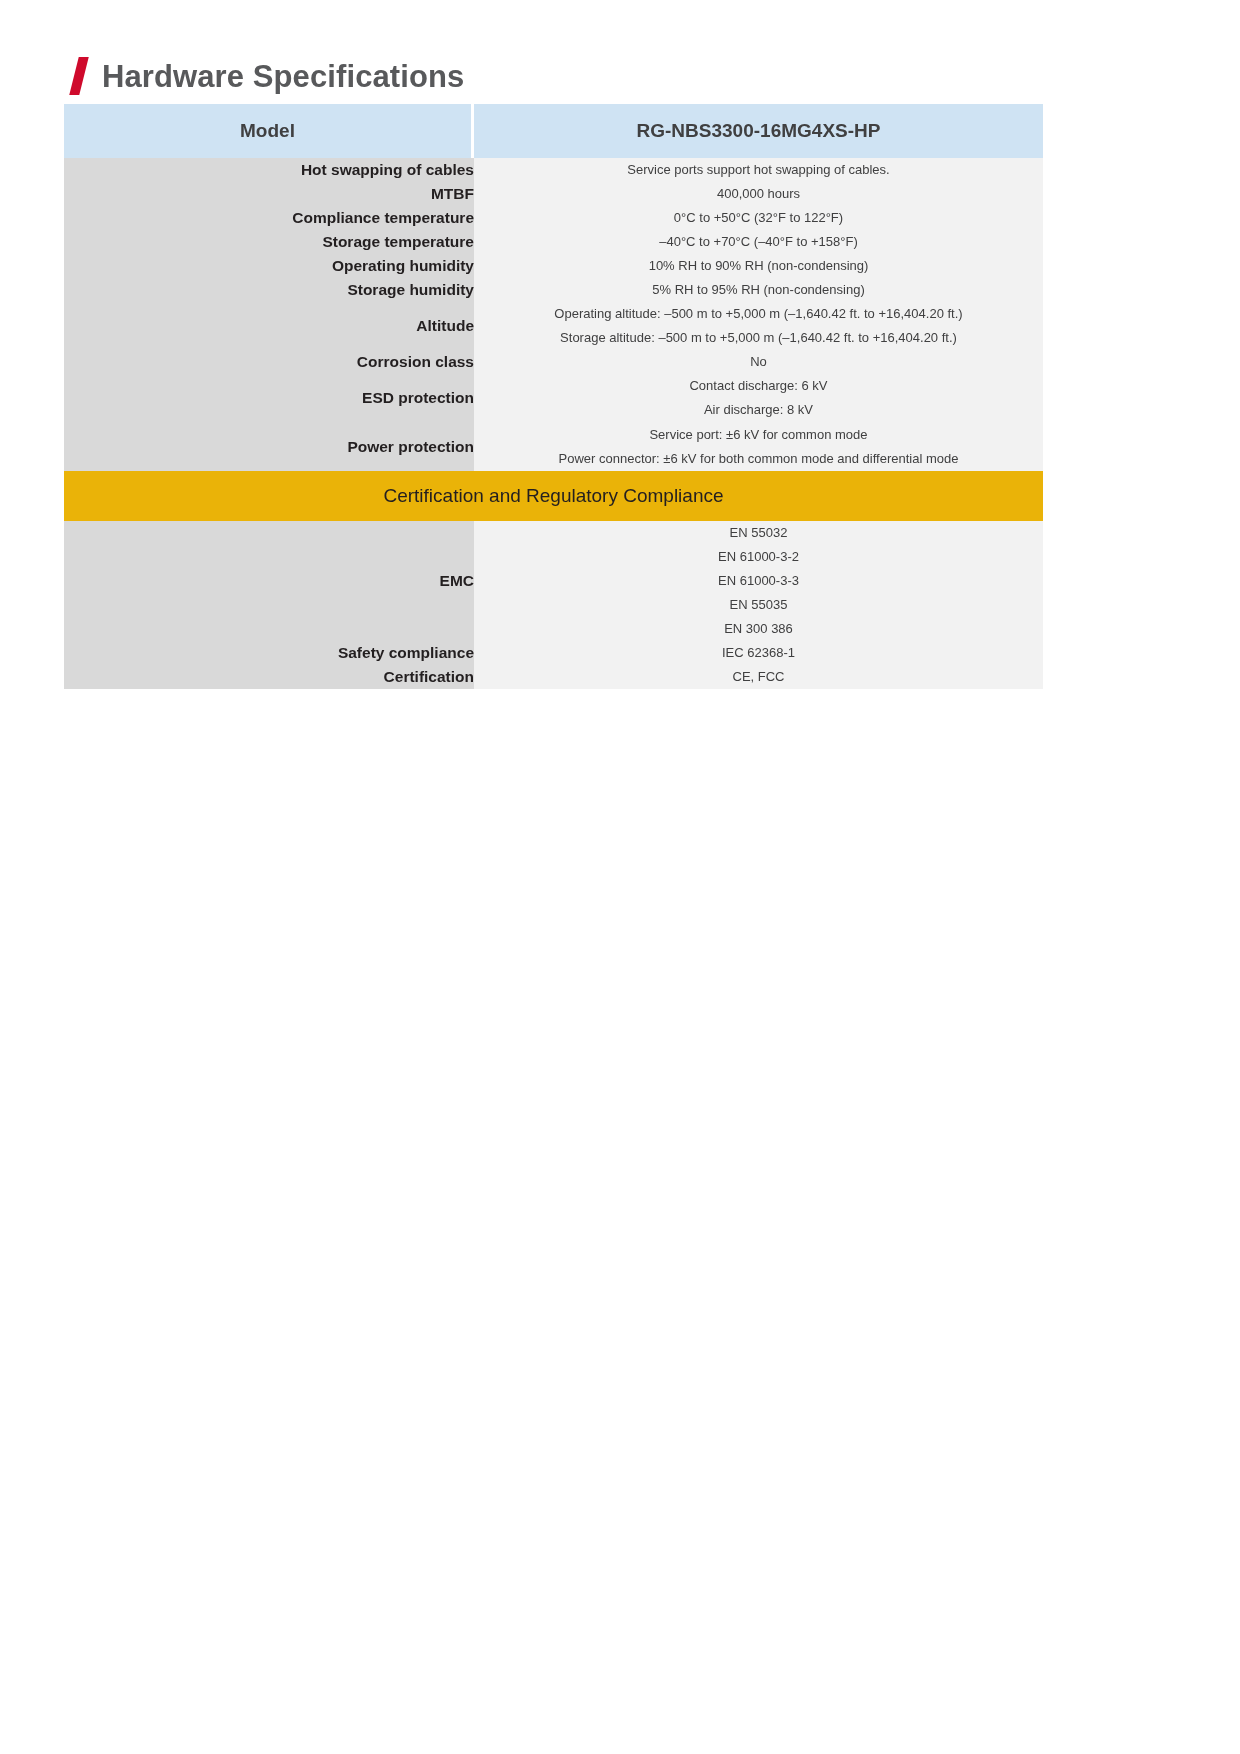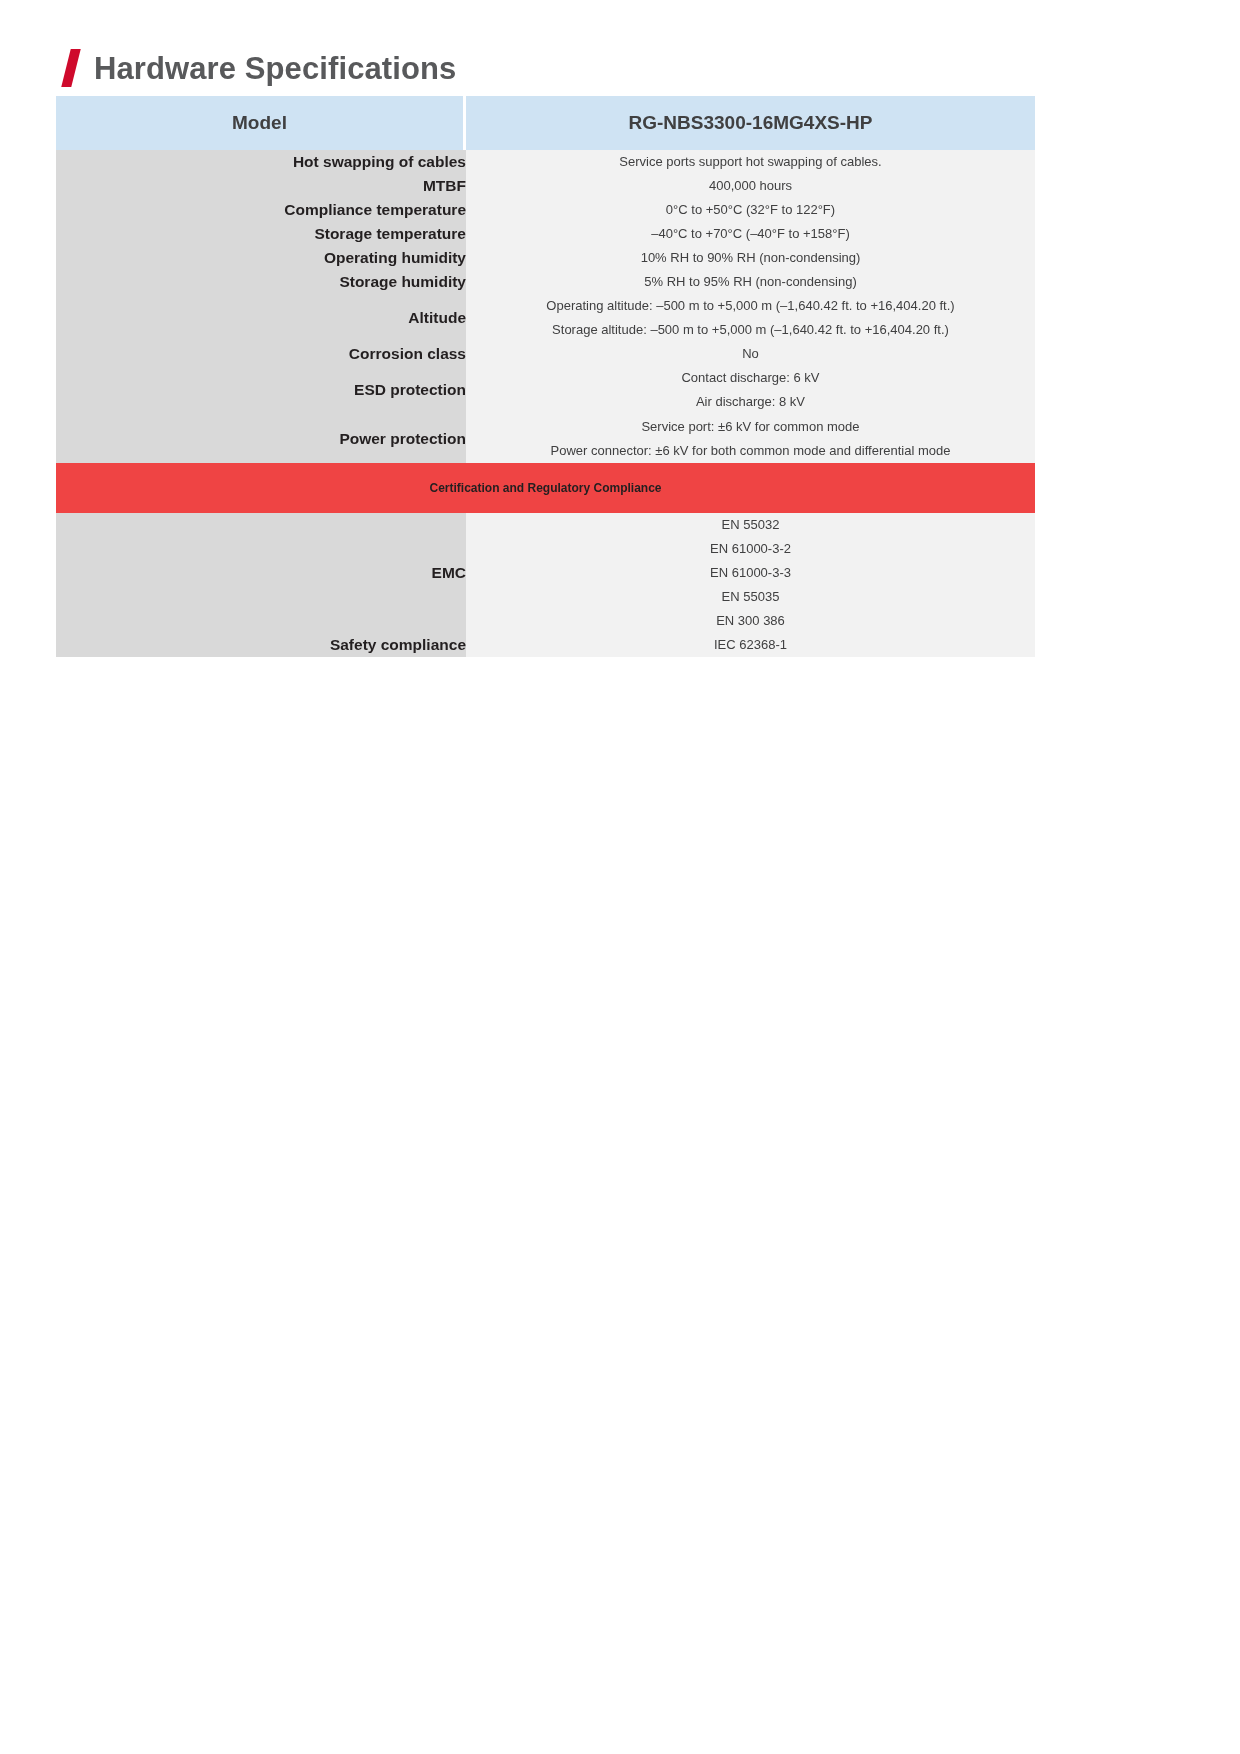--- a/index.html
+++ b/index.html
@@ -13,21 +13,21 @@
     font-family: "Liberation Sans", sans-serif;
     color: #3f3f3f;
     -webkit-font-smoothing: antialiased;
   }
 
   .page {
     position: relative;
     width: 1240px;
     height: 1252px;
     box-sizing: border-box;
-    padding: 0;
+    padding: 8px;
   }
 
   
   .title-block {
     display: flex;
     align-items: center;
     padding: 62px 0 0 66px;
     height: 74px;
     box-sizing: border-box;
   }
@@ -91,24 +91,24 @@
     background: #f2f2f2;
     color: #404041;
     font-size: 13px;
     text-align: center;
     padding: 14px 16px;
     line-height: 1.85;
     border-bottom: 3px solid #ffffff;
   }
 
   .section-cell {
-    background: #ef4444;
+    background: #eab308;
     color: #231f20;
-    font-weight: bold;
-    font-size: 12px;
+    font-weight: normal;
+    font-size: 19px;
     text-align: center;
     height: 50px;
     border-bottom: 3px solid #ffffff;
   }
 
   .value-cell .vline { display: block; }
 </style>
 </head>
 <body>
 
@@ -205,16 +205,22 @@
             <span class="vline">EN 55035</span>
             <span class="vline">EN 300 386</span>
           </td>
         </tr>
         <tr>
           <td class="label-cell">Safety compliance</td>
           <td class="value-cell">
             <span class="vline">IEC 62368-1</span>
           </td>
         </tr>
+        <tr>
+          <td class="label-cell">Certification</td>
+          <td class="value-cell">
+            <span class="vline">CE, FCC</span>
+          </td>
+        </tr>
       </tbody>
   </table>
 
 </div>
 
 </body></html>

